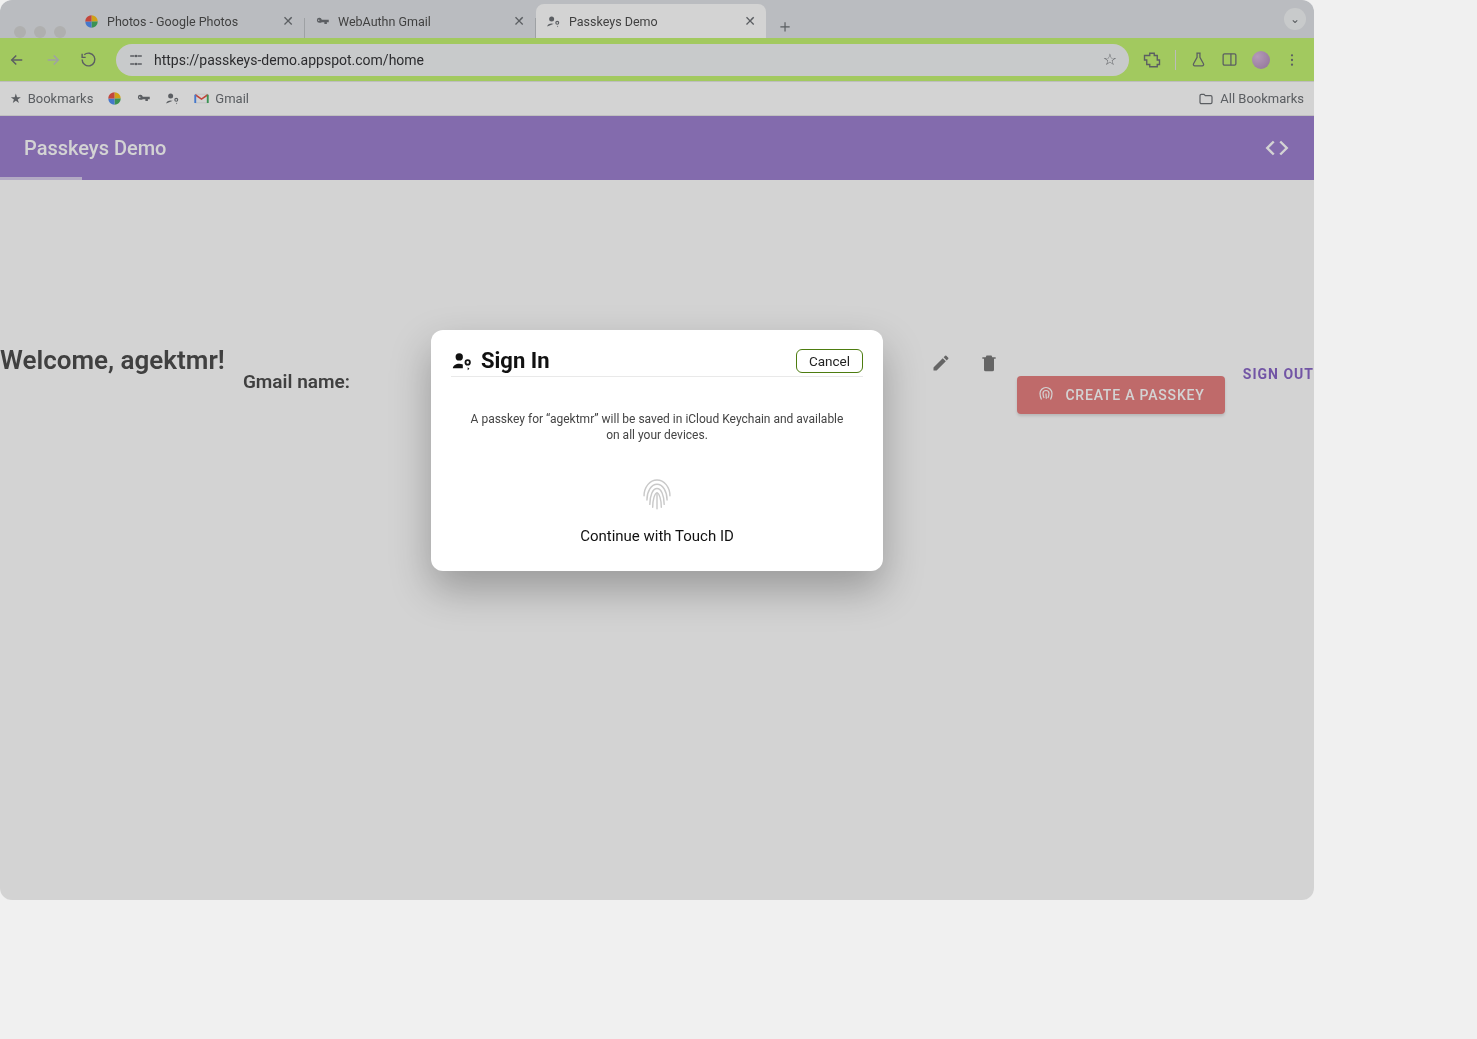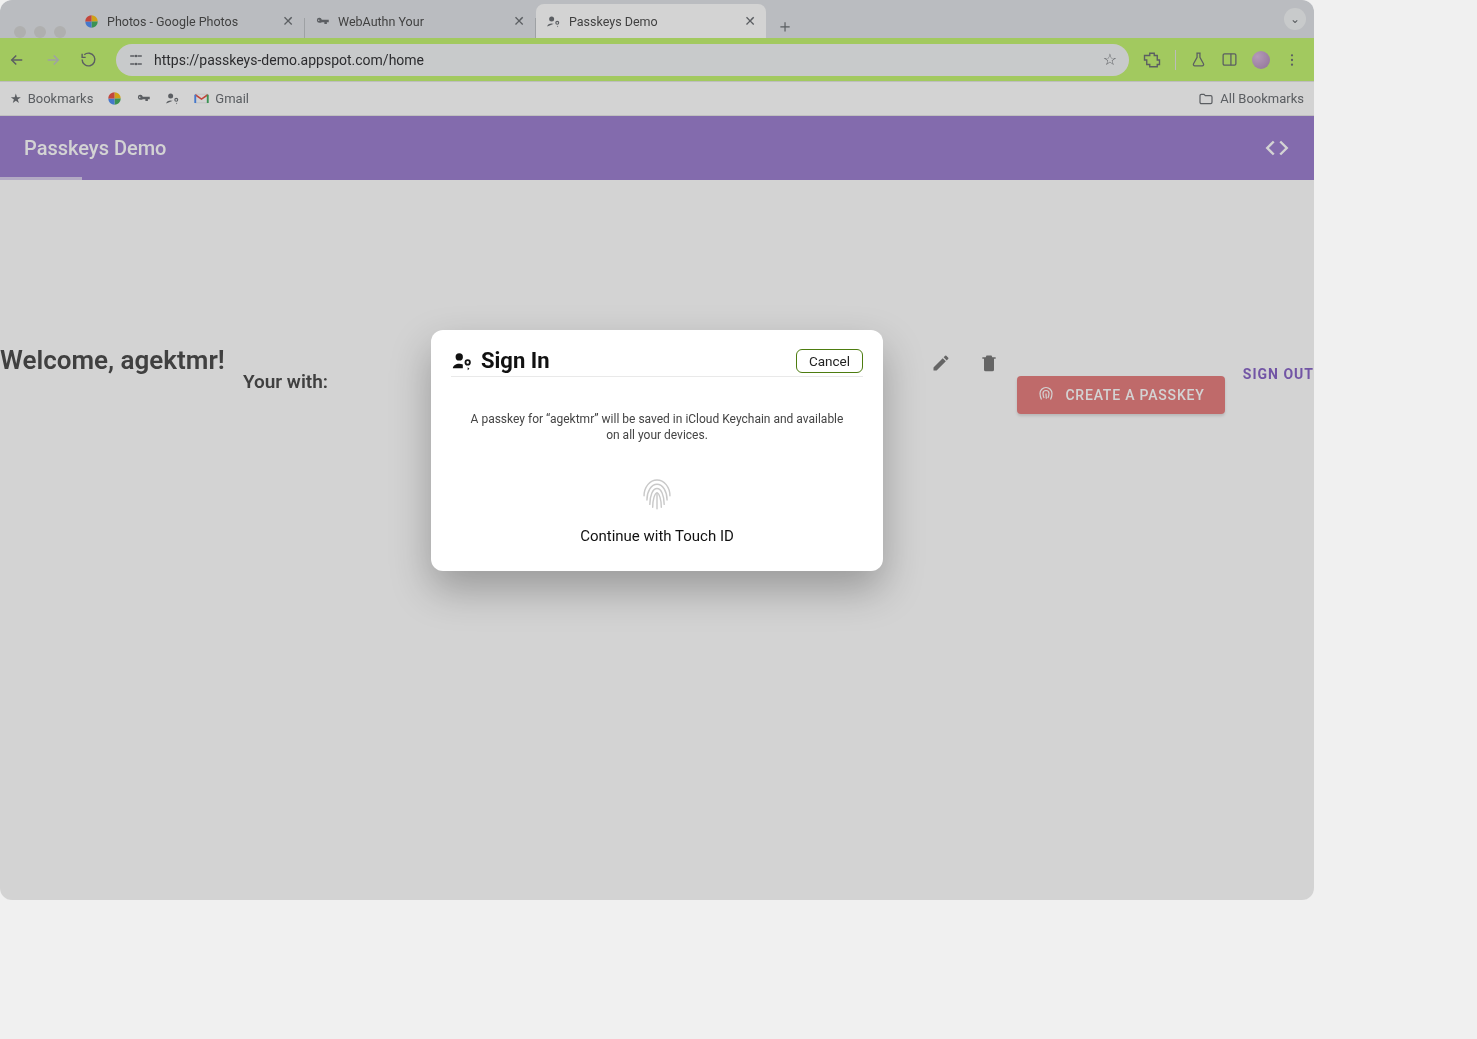--- a/index.html
+++ b/index.html
@@ -189,21 +189,21 @@
     <div class="tab-sep"></div>
 
     <div class="tab">
       <div class="tab-left">
         <span>
           <svg width="15" height="15" viewBox="0 0 24 24" fill="#5f6368">
               <path d="M7 14a4 4 0 1 1 3.87-5H22v4h-3v3h-4v-3h-4.13A4 4 0 0 1 7 14z"></path>
               <circle cx="6" cy="10" r="1.2" fill="#dee1e6"></circle>
             </svg>
         </span>
-        <span>WebAuthn Your</span>
+        <span>WebAuthn Gmail</span>
       </div>
       <span class="tab-close">✕</span>
     </div>
     <div class="tab-sep"></div>
 
     <div class="tab active">
       <div class="tab-left">
         <span>
           <svg width="15" height="15" viewBox="0 0 24 24" fill="#5f6368">
               <circle cx="9" cy="8" r="4"></circle>
@@ -341,21 +341,21 @@
           <path d="M9 6l-6 6 6 6"></path>
           <path d="M15 6l6 6-6 6"></path>
         </svg>
     </span>
     <div class="underline"></div>
   </div>
 
   <div class="content">
     <div class="welcome">Welcome, agektmr!</div>
 
-    <div class="name-row-wrapper" style="width:360px; margin-left:0;">Your with:</div>
+    <div class="name-row-wrapper" style="width:360px; margin-left:0;">Gmail name:</div>
 
     <div style="height:300px"></div>
 
     <div class="passkey-row">
       <span>Android</span>
       <div class="row-actions">
         <span>
           <svg width="20" height="20" viewBox="0 0 24 24" fill="#6d6d6d">
               <path d="M3 17.25V21h3.75L17.81 9.94l-3.75-3.75L3 17.25zM20.71 7.04a1 1 0 0 0 0-1.41l-2.34-2.34a1 1 0 0 0-1.41 0l-1.83 1.83 3.75 3.75 1.83-1.83z"></path>
             </svg>

